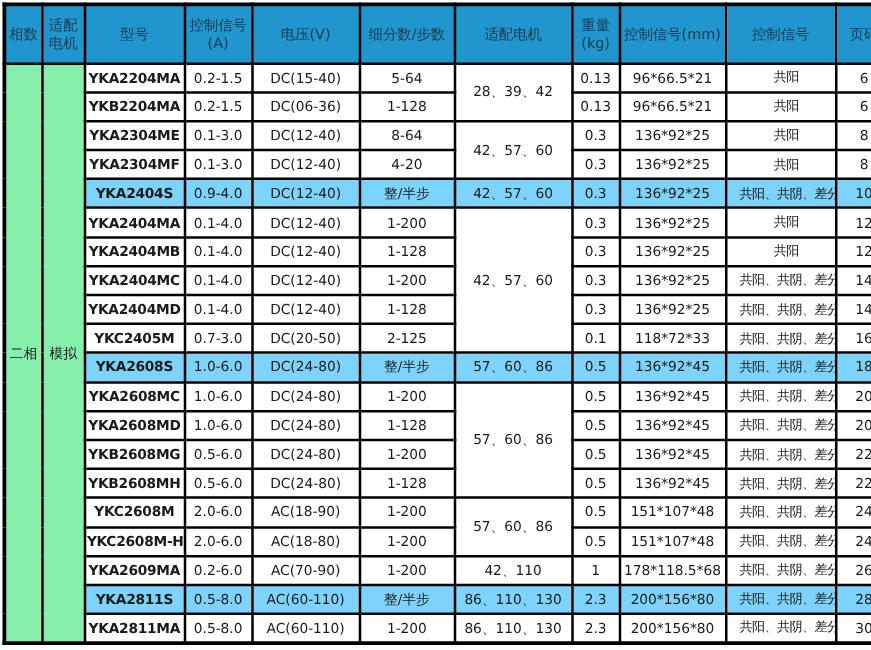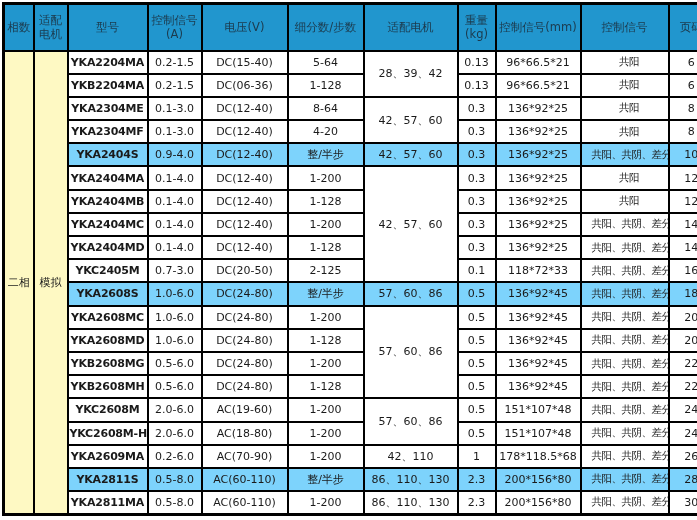--- a/index.html
+++ b/index.html
@@ -24,21 +24,21 @@
     background: #2196ce; color: #1c3a4d;
     font-size: 11.5px; font-weight: normal; line-height: 1.25;
   }
   .spec tbody tr { height: 23.2px; }
   .spec tbody td {
     background: #ffffff; color: #1a1a1a;
     font-size: 11px; white-space: nowrap;
   }
   .spec tbody tr.hl td { background: #7dd3fc; }
   
-  .spec tbody td.span-col { background: #fef9c3; }
+  .spec tbody td.span-col { background: #86efac; }
   .spec td.sig { letter-spacing: -0.5px; font-size: 10.5px; padding-left: 10px; }
   .spec td.model { letter-spacing: -0.2px; font-weight: bold; }
 </style>
 </head>
 <body>
 
 <div class="stage">
 <table class="spec">
   <colgroup>
     <col style="width:30px">
@@ -223,21 +223,21 @@
       <td>DC(24-80)</td>
       <td>1-128</td>
       <td>0.5</td>
       <td>136*92*45</td>
       <td class="sig">共阳、共阴、差分</td>
       <td>22</td>
     </tr>
     <tr>
       <td class="model">YKC2608M</td>
       <td>2.0-6.0</td>
-      <td>AC(19-60)</td>
+      <td>AC(18-90)</td>
       <td>1-200</td>
       <td rowspan="2">57、60、86</td>
       <td>0.5</td>
       <td>151*107*48</td>
       <td class="sig">共阳、共阴、差分</td>
       <td>24</td>
     </tr>
     <tr>
       <td class="model">YKC2608M-H</td>
       <td>2.0-6.0</td>

